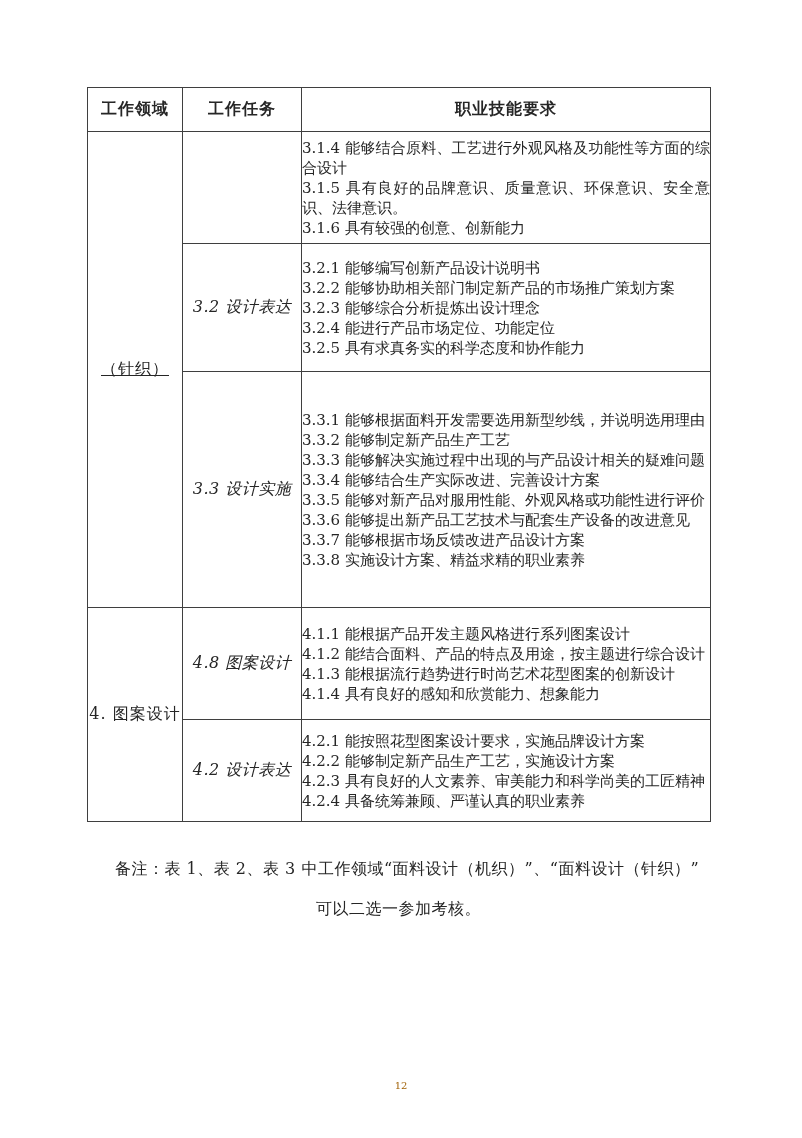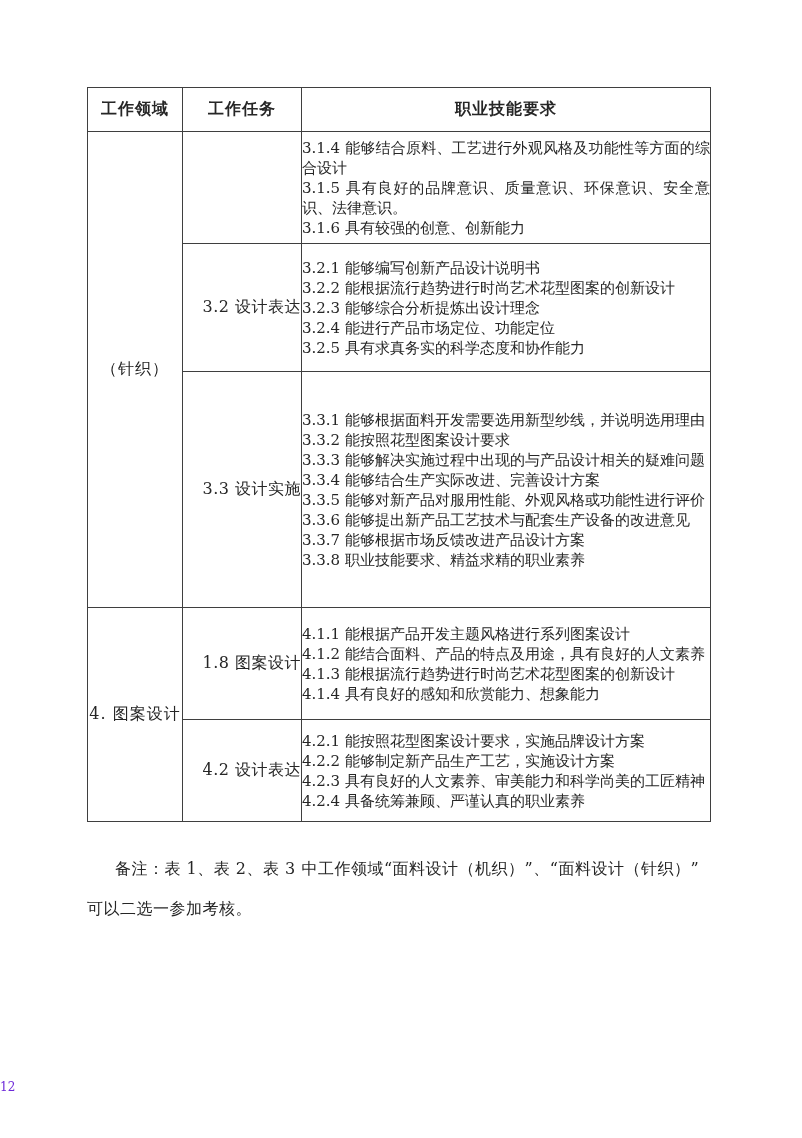--- a/index.html
+++ b/index.html
@@ -37,25 +37,27 @@
     height: 43px;
     letter-spacing: 1px;
   }
   td.area-cell {
     text-align: center;
     letter-spacing: 1px;
   }
   td.area-top {
     vertical-align: top;
     padding-top: 8px;
+    text-decoration: underline;
   }
   td.task-cell {
-    text-align: right;
+    text-align: center;
     vertical-align: middle;
     letter-spacing: 0.5px;
+    font-style: italic;
   }
   td.req-cell {
     vertical-align: top;
     padding: 2px 2px 2px 3px;
   }
   td.req-cell p {
     margin: 0;
     font-size: 15px;
     line-height: 20px;
     text-align: justify;
@@ -72,29 +74,30 @@
     width: 623px;
     font-size: 16px;
     line-height: 24px;
     letter-spacing: 0.5px;
   }
   .note .note-line1 {
     padding-left: 28px;
   }
   .note .note-line2 {
     margin-top: 16px;
-    text-align: left;
+    text-align: center;
   }
   .page-number {
     position: absolute;
     left: 0;
     top: 1080px;
     width: 100%;
-    font-size: 12px;
-    color: #6d28d9;
+    text-align: center;
+    font-size: 10px;
+    color: #a16207;
   }
 </style>
 </head>
 <body>
 
 <div class="page">
 
   <table class="skills">
     <colgroup>
       <col style="width:95px">
@@ -115,47 +118,47 @@
           <p>3.1.4 能够结合原料、工艺进行外观风格及功能性等方面的综合设计</p>
           <p>3.1.5 具有良好的品牌意识、质量意识、环保意识、安全意识、法律意识。</p>
           <p>3.1.6 具有较强的创意、创新能力</p>
         </td>
       </tr>
 
       <tr class="row-32">
         <td class="task-cell">3.2 设计表达</td>
         <td class="req-cell">
           <p>3.2.1 能够编写创新产品设计说明书</p>
-          <p>3.2.2 能根据流行趋势进行时尚艺术花型图案的创新设计</p>
+          <p>3.2.2 能够协助相关部门制定新产品的市场推广策划方案</p>
           <p>3.2.3 能够综合分析提炼出设计理念</p>
           <p>3.2.4 能进行产品市场定位、功能定位</p>
           <p>3.2.5 具有求真务实的科学态度和协作能力</p>
         </td>
       </tr>
 
       <tr class="row-33">
         <td class="task-cell">3.3 设计实施</td>
         <td class="req-cell">
           <p>3.3.1 能够根据面料开发需要选用新型纱线，并说明选用理由</p>
-          <p>3.3.2 能按照花型图案设计要求</p>
+          <p>3.3.2 能够制定新产品生产工艺</p>
           <p>3.3.3 能够解决实施过程中出现的与产品设计相关的疑难问题</p>
           <p>3.3.4 能够结合生产实际改进、完善设计方案</p>
           <p>3.3.5 能够对新产品对服用性能、外观风格或功能性进行评价</p>
           <p>3.3.6 能够提出新产品工艺技术与配套生产设备的改进意见</p>
           <p>3.3.7 能够根据市场反馈改进产品设计方案</p>
-          <p>3.3.8 职业技能要求、精益求精的职业素养</p>
+          <p>3.3.8 实施设计方案、精益求精的职业素养</p>
         </td>
       </tr>
 
       <tr class="row-41">
         <td class="area-cell" rowspan="2">4. 图案设计</td>
-        <td class="task-cell">1.8 图案设计</td>
+        <td class="task-cell">4.8 图案设计</td>
         <td class="req-cell">
           <p>4.1.1 能根据产品开发主题风格进行系列图案设计</p>
-          <p>4.1.2 能结合面料、产品的特点及用途，具有良好的人文素养</p>
+          <p>4.1.2 能结合面料、产品的特点及用途，按主题进行综合设计</p>
           <p>4.1.3 能根据流行趋势进行时尚艺术花型图案的创新设计</p>
           <p>4.1.4 具有良好的感知和欣赏能力、想象能力</p>
         </td>
       </tr>
 
       <tr class="row-42">
         <td class="task-cell">4.2 设计表达</td>
         <td class="req-cell">
           <p>4.2.1 能按照花型图案设计要求，实施品牌设计方案</p>
           <p>4.2.2 能够制定新产品生产工艺，实施设计方案</p>

